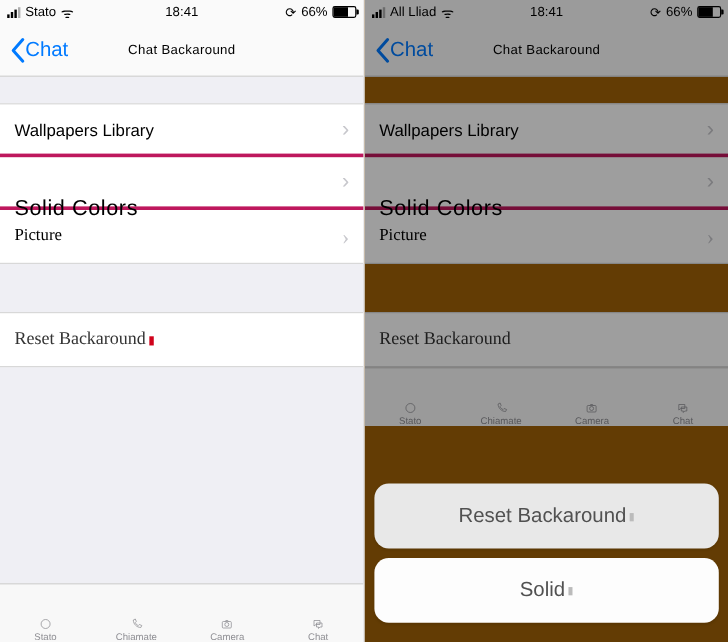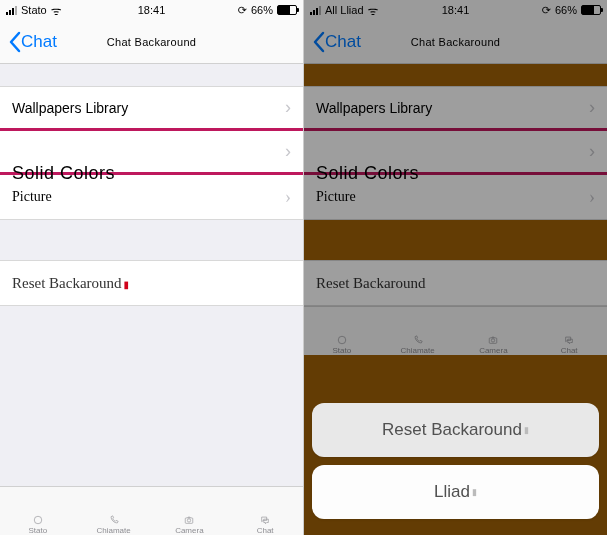--- a/index.html
+++ b/index.html
@@ -221,17 +221,17 @@
   </div>
 
   <div class="dim"></div>
 
   <div class="sheet">
     <div class="sheet-btn destructive">
       <span>Reset Backaround</span>
         <span class="tiny-after">▮</span>
     </div>
     <div class="sheet-btn cancel">
-      <span>Lliad</span>
+      <span>Solid</span>
         <span class="tiny-after">▮</span>
     </div>
   </div>
 </div>
 
 </body></html>

